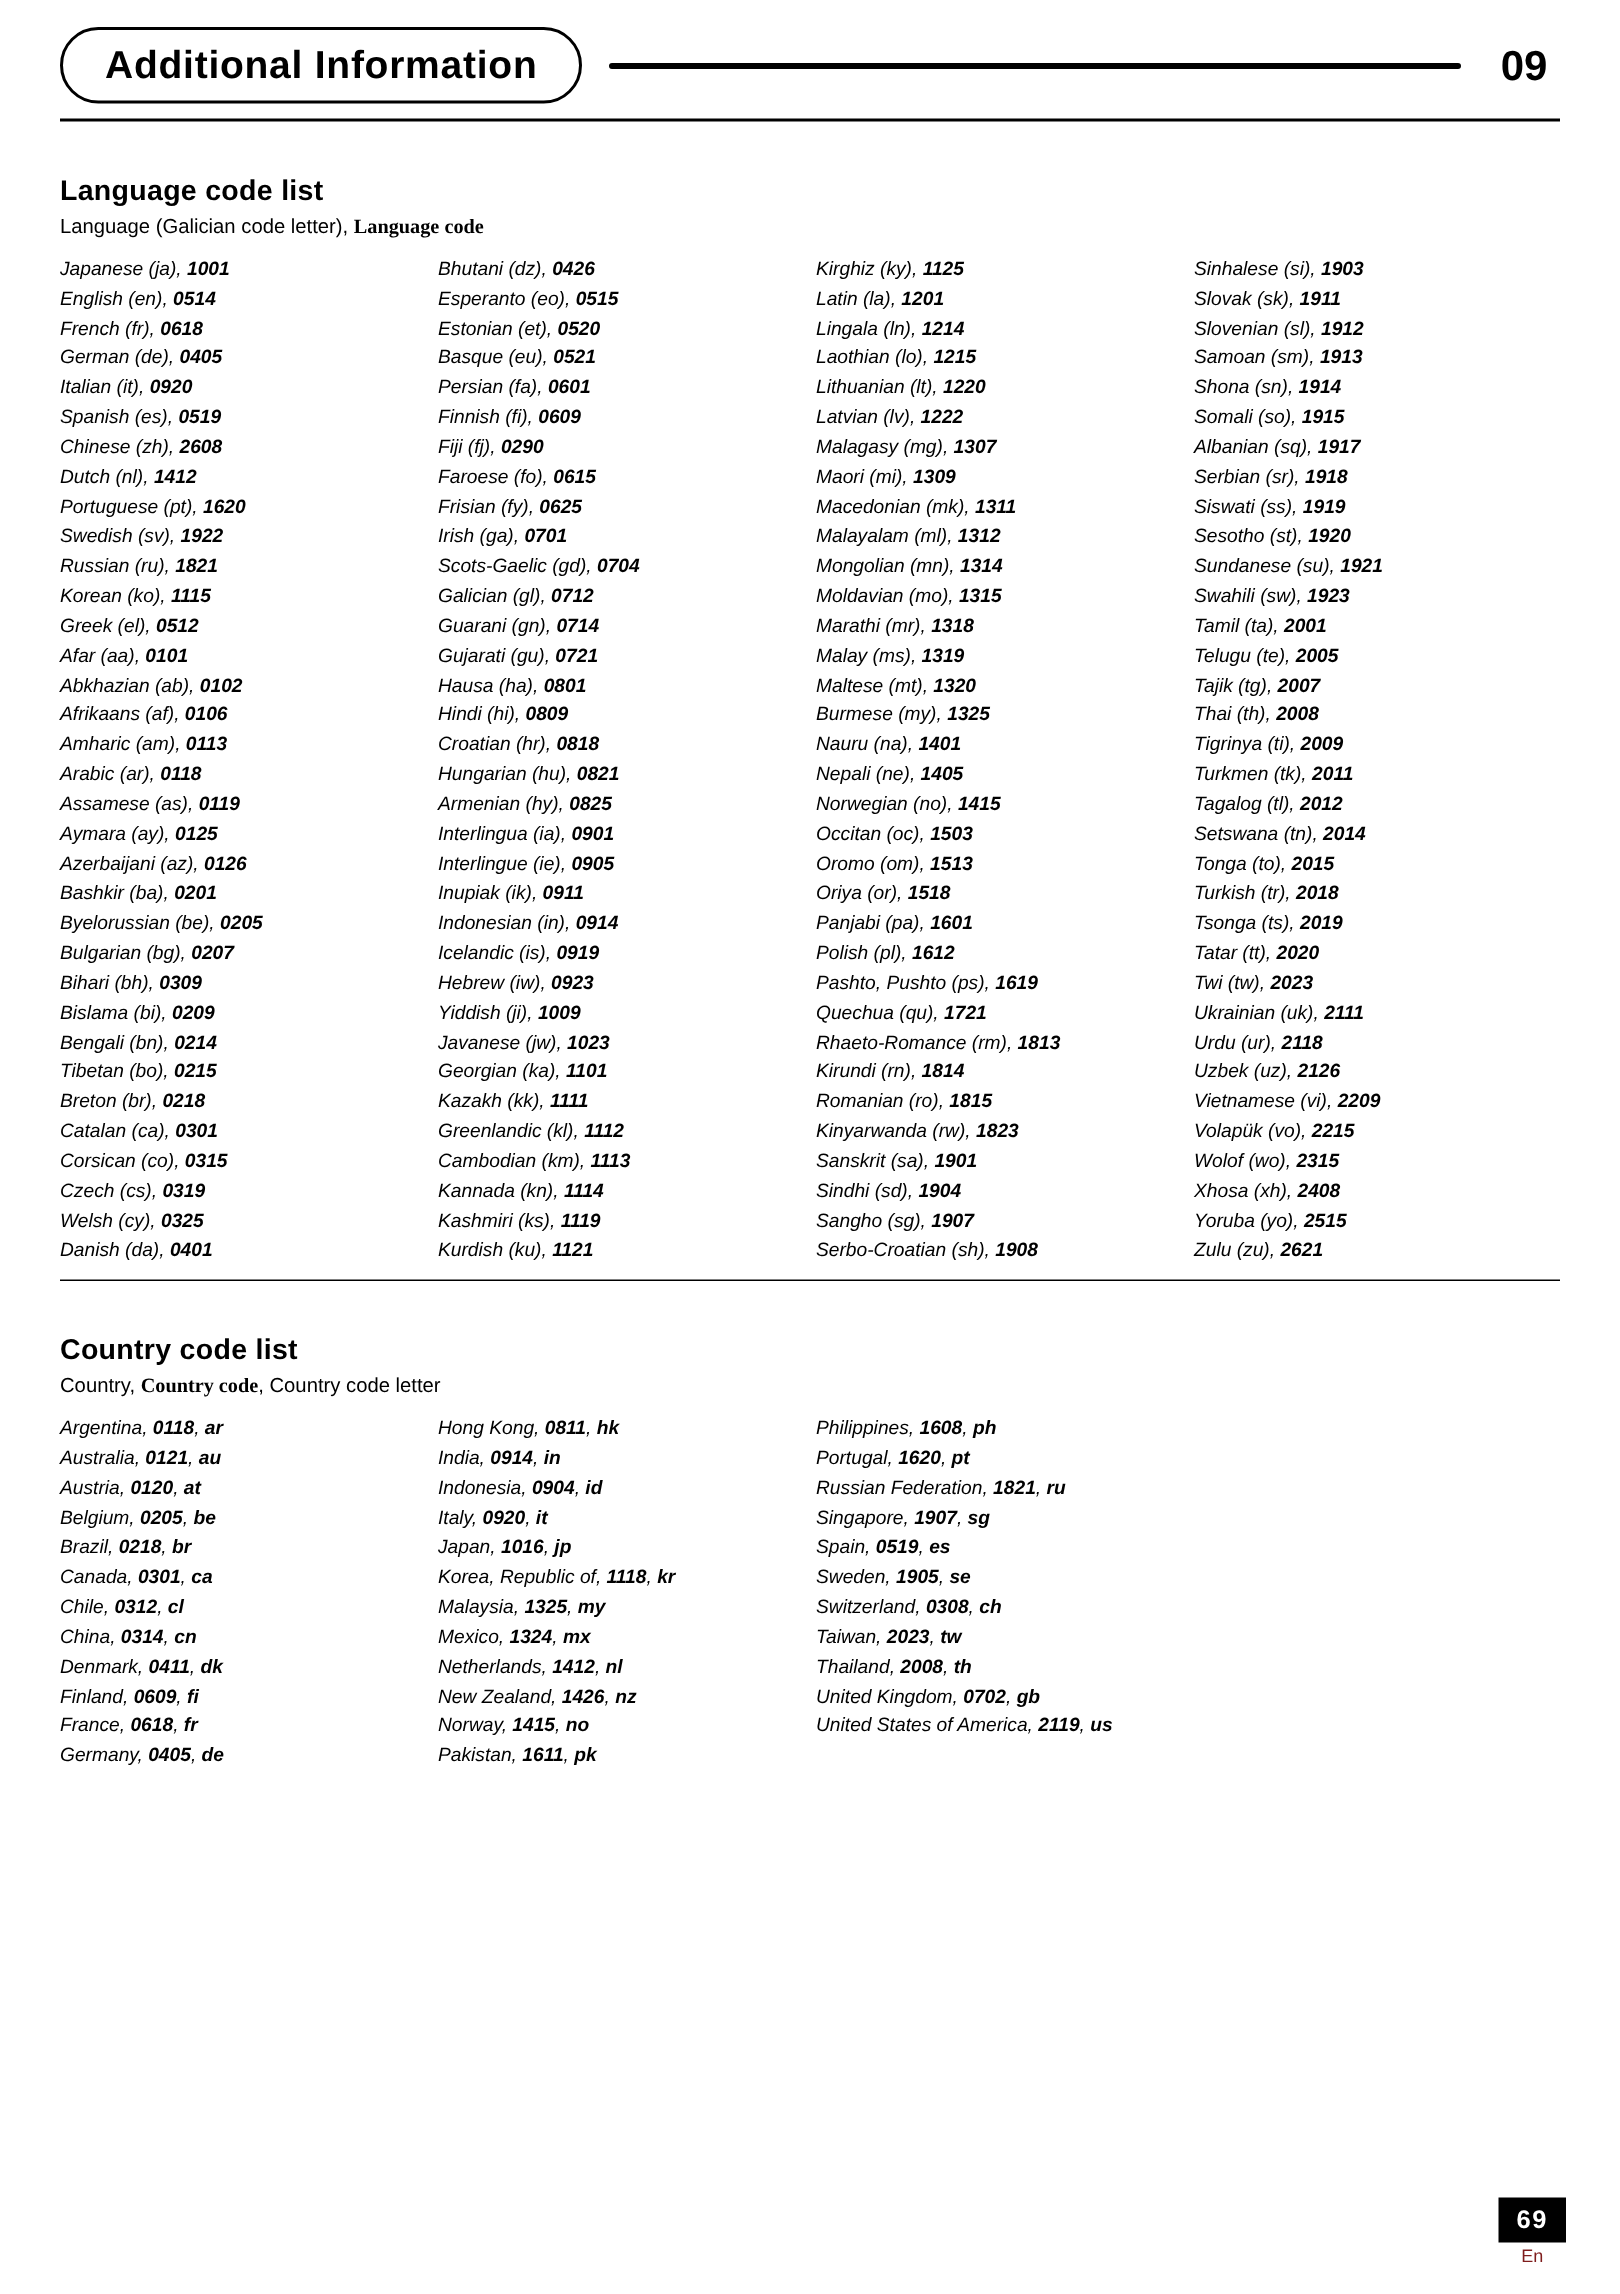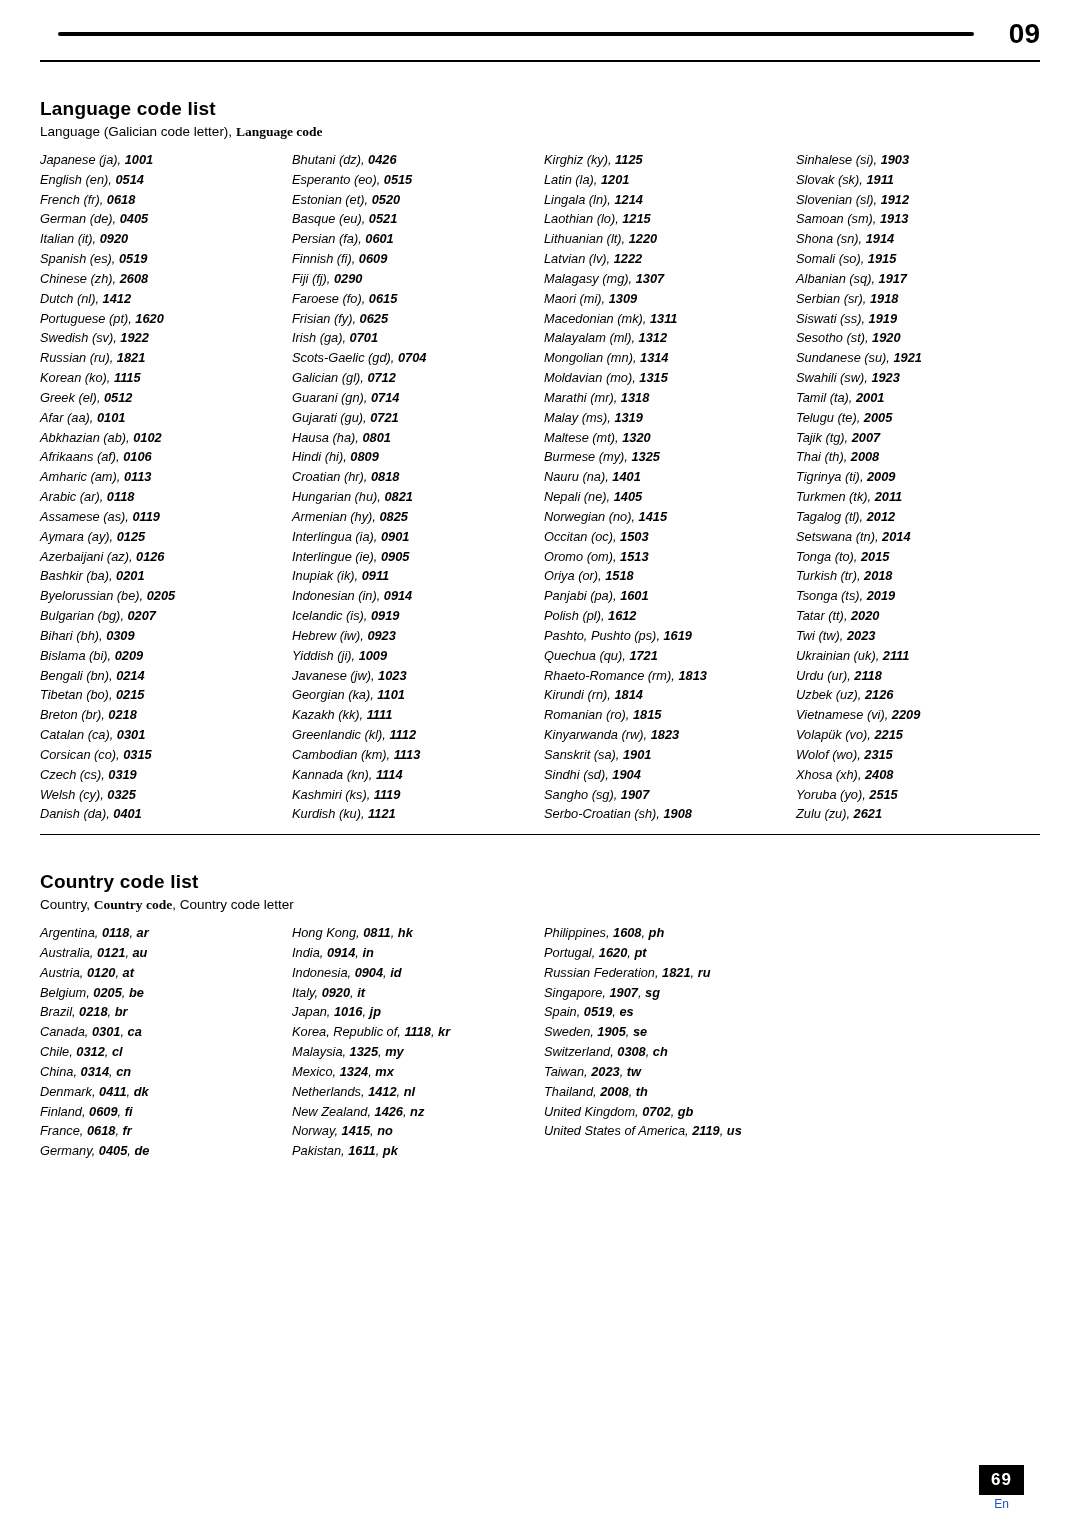--- a/index.html
+++ b/index.html
@@ -34,21 +34,21 @@
       flex: 1;
       height: 2px;
       border: 2px solid #000;
       margin: 0 18px;
       border-radius: 2px;
     }
     .header-number {
       font-size: 28px;
       font-weight: 900;
       min-width: 48px;
-      text-align: right;
+      text-align: center;
     }
 
     
     .section-title {
       font-size: 19px;
       font-weight: 700;
       margin-top: 36px;
       margin-bottom: 4px;
       letter-spacing: 0.2px;
     }
@@ -80,49 +80,50 @@
       color: #000;
     }
     .list-entry b {
       font-weight: 900;
     }
 
     
     .footer {
       position: absolute;
       bottom: 18px;
-      right: 56px;
+      right: 36px;
       display: flex;
       flex-direction: column;
       align-items: center;
     }
     .footer-number-box {
       background: #000;
       color: #fff;
       font-size: 17px;
       font-weight: 900;
       padding: 5px 12px;
       letter-spacing: 1px;
     }
     .footer-en {
       font-size: 12px;
-      color: #1d4ed8;
+      color: #7f1d1d;
       margin-top: 2px;
       text-align: right;
     }
     .divider {
       border: none;
       border-top: 1.5px solid #000;
       margin: 10px 0 0 0;
     }
   </style>
 </head>
 <body>
 
 <div class="header">
+  <div class="header-title-box">Additional Information</div>
   <div class="header-spacer"></div>
   <div class="header-number">09</div>
 </div>
 
 <div class="section-title">Language code list</div>
 <div class="section-subtitle">
   <span>Language (Galician code letter), </span><b>Language code</b>
 </div>
 
 <div class="list-grid" id="lang-grid">

